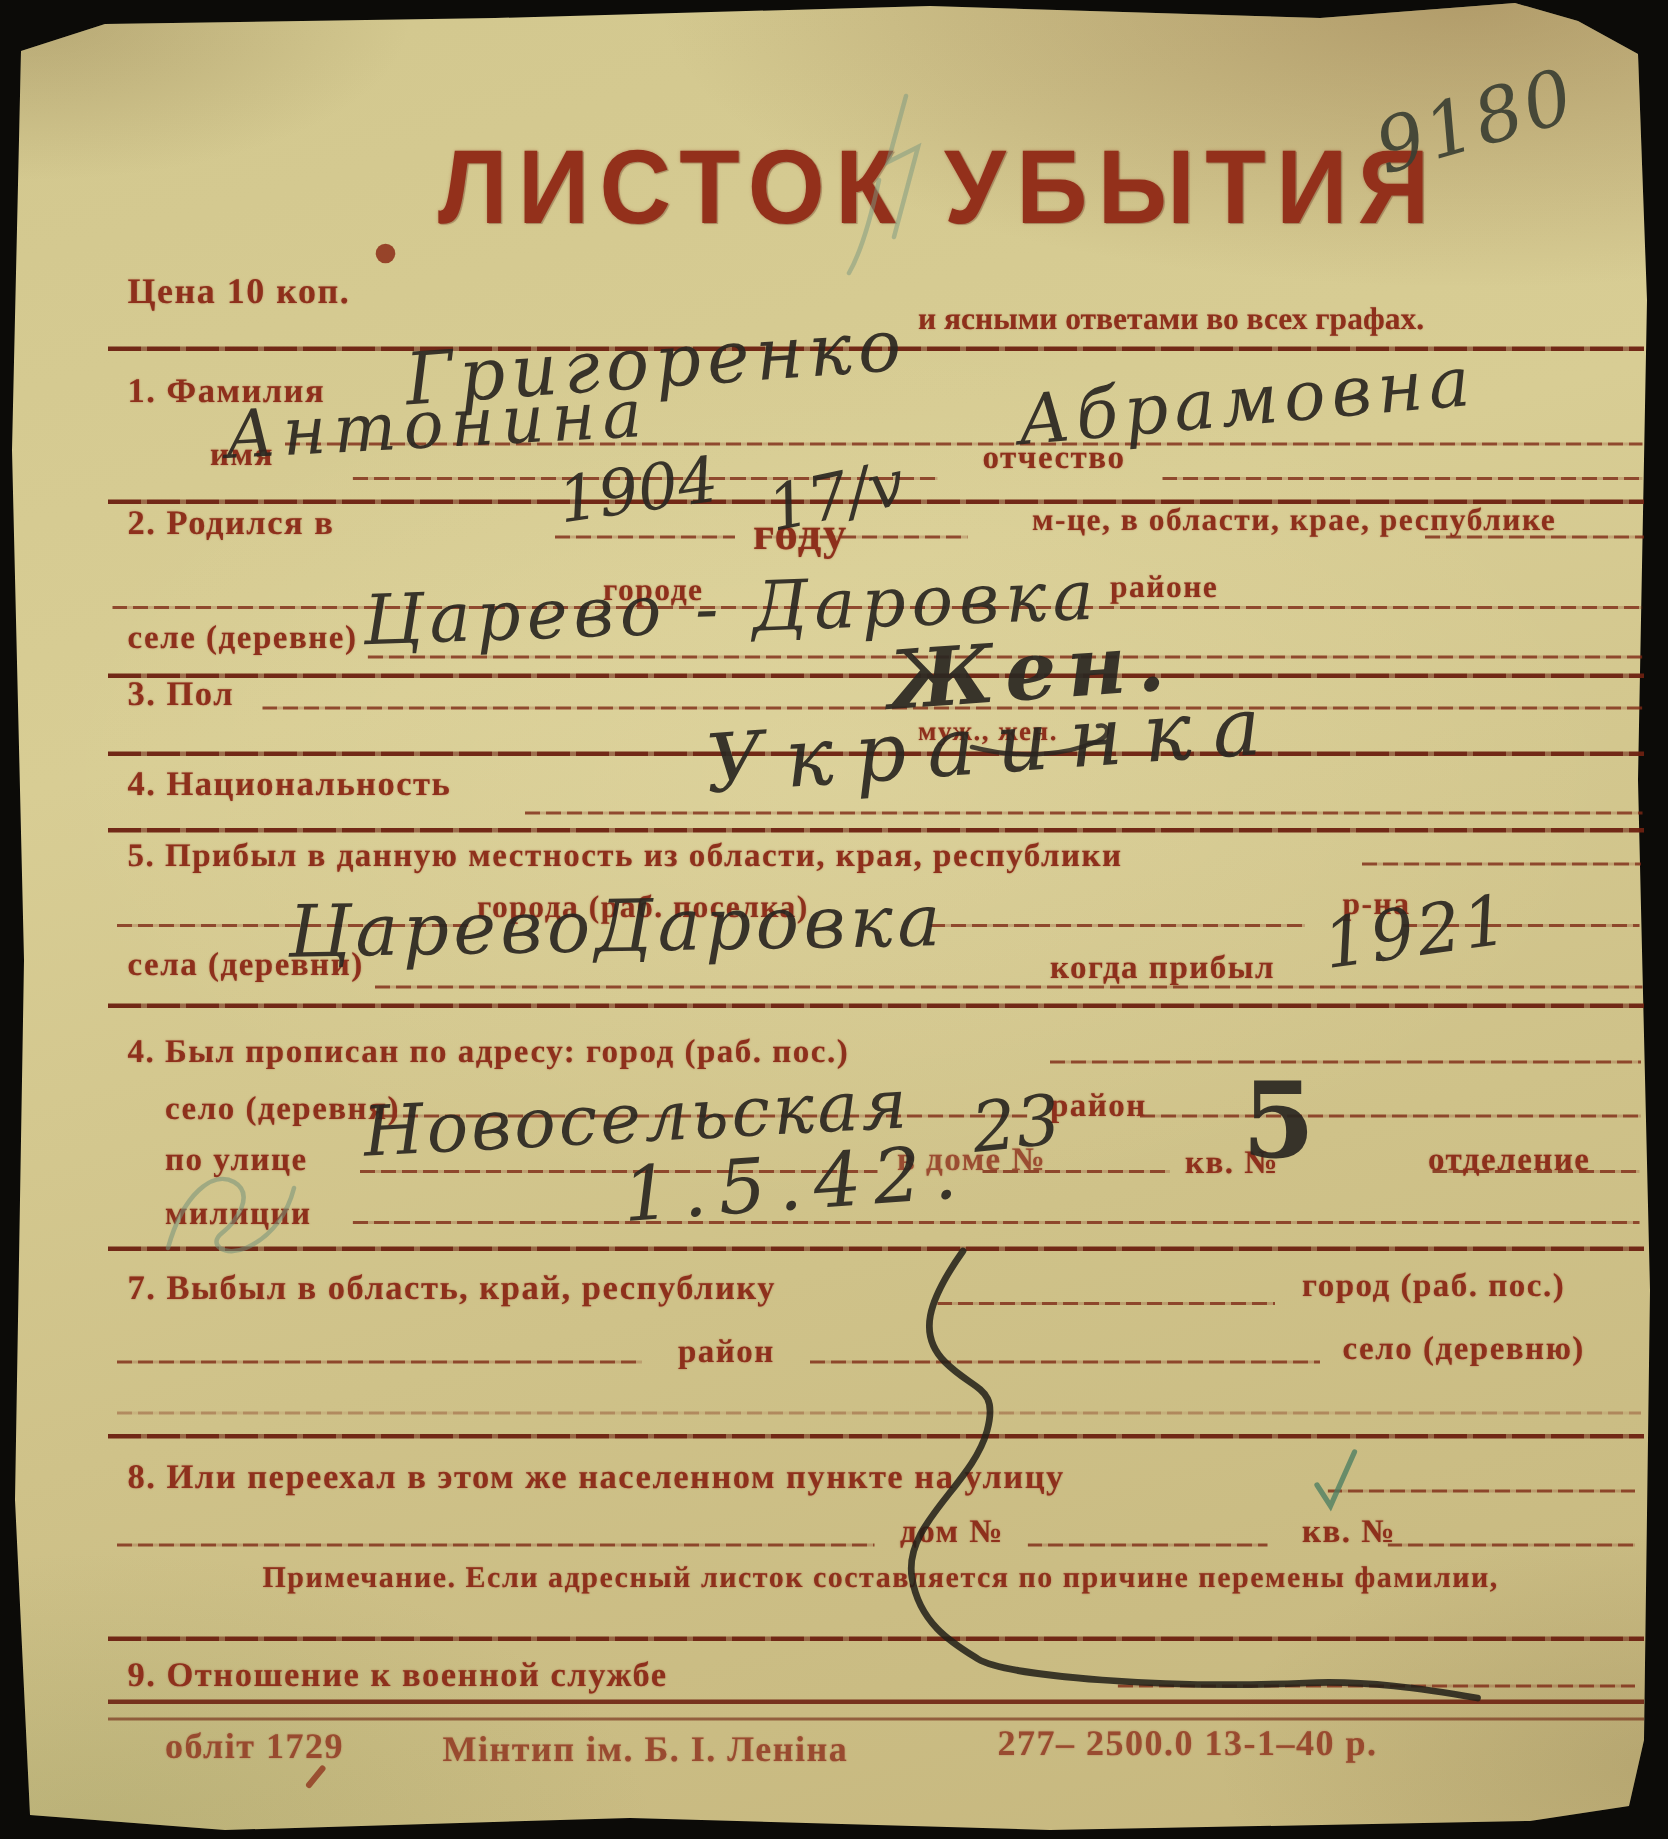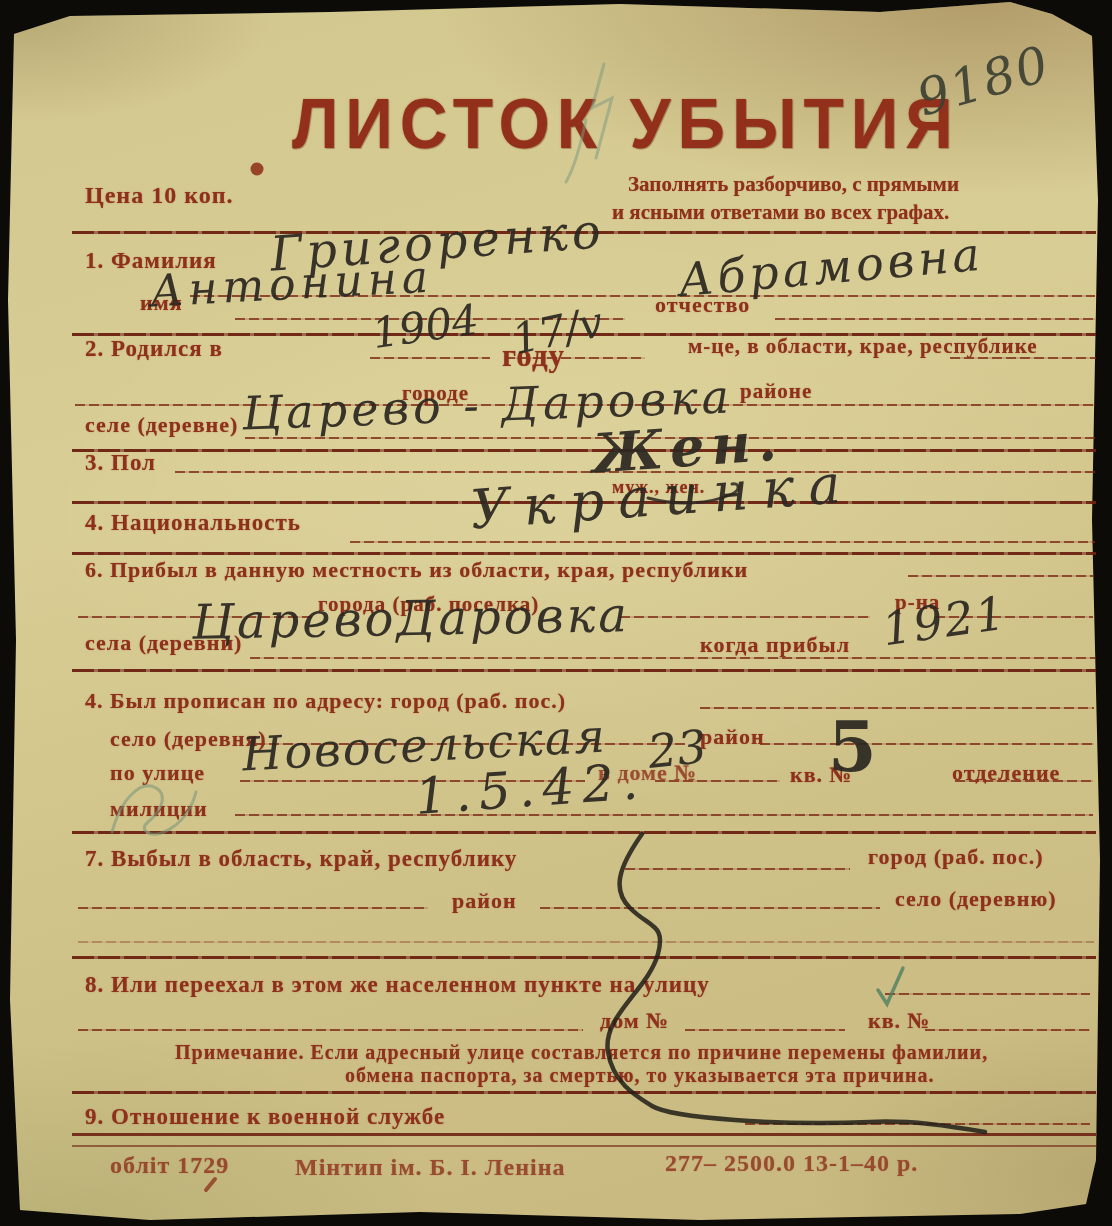--- a/index.html
+++ b/index.html
@@ -33,21 +33,20 @@
 </style>
 </head>
 <body>
 
 <div id="stage">
   <div id="paper"></div>
 
   <div class="abs title" style="left:292px;top:86px;font-size:66px;">ЛИСТОК УБЫТИЯ</div>
   <div class="abs hw" style="left:916px;top:56px;font-size:50px;transform:rotate(-16deg);letter-spacing:2px;color:#3c4033;">9180</div>
   <div class="abs print" style="left:85px;top:182px;font-size:24px;text-align:center;">Цена 10 коп.</div>
-  <div class="abs instr" style="left:628px;top:172px;">Заполнять разборчиво, с прямыми</div>
   <div class="abs instr" style="left:596px;top:200px;margin-left:16px;">и ясными ответами во всех графах.</div>
 
   <div class="abs rule thick" style="left:72px;top:231px;width:1024px;"></div>
   <div class="abs rule" style="left:190px;top:295px;width:905px;"></div>
   <div class="abs rule" style="left:235px;top:318px;width:390px;"></div>
   <div class="abs rule" style="left:775px;top:318px;width:320px;"></div>
   <div class="abs rule thick" style="left:72px;top:333px;width:1024px;"></div>
   <div class="abs rule" style="left:370px;top:357px;width:120px;"></div>
   <div class="abs rule" style="left:505px;top:357px;width:140px;"></div>
   <div class="abs rule" style="left:950px;top:357px;width:146px;"></div>
@@ -102,21 +101,21 @@
   <div class="abs print" style="left:85px;top:412px;font-size:22px;">селе (деревне)</div>
   <div class="abs hw" style="left:242px;top:382px;font-size:46px;letter-spacing:4px;transform:rotate(-2deg);">Царево - Даровка</div>
 
   <div class="abs print" style="left:85px;top:450px;font-size:23px;">3. Пол</div>
   <div class="abs hw" style="left:592px;top:420px;font-size:54px;letter-spacing:7px;font-weight:700;transform:rotate(-4deg);">Жен.</div>
   <div class="abs print" style="left:612px;top:477px;font-size:18px;">муж., жен.</div>
 
   <div class="abs print" style="left:85px;top:510px;font-size:23px;">4. Национальность</div>
   <div class="abs hw" style="left:470px;top:470px;font-size:54px;letter-spacing:14px;transform:rotate(-4deg);">Украинка</div>
 
-  <div class="abs print" style="left:85px;top:557px;font-size:22px;">6. Прибыл в данную местность из области, края, республики</div>
+  <div class="abs print" style="left:85px;top:557px;font-size:22px;">5. Прибыл в данную местность из области, края, республики</div>
   <div class="abs print" style="left:318px;top:592px;font-size:21px;">города (раб. поселка)</div>
   <div class="abs print" style="left:895px;top:590px;font-size:21px;">р-на</div>
   <div class="abs print" style="left:85px;top:630px;font-size:22px;">села (деревни)</div>
   <div class="abs hw" style="left:192px;top:594px;font-size:48px;letter-spacing:3px;transform:rotate(-1deg);">ЦаревоДаровка</div>
   <div class="abs print" style="left:700px;top:632px;font-size:22px;">когда прибыл</div>
   <div class="abs hw" style="left:882px;top:598px;font-size:46px;letter-spacing:2px;transform:rotate(-8deg);">1921</div>
 
   <div class="abs print" style="left:85px;top:688px;font-size:22px;">4. Был прописан по адресу: город (раб. пос.)</div>
   <div class="abs print" style="left:110px;top:726px;font-size:22px;">село (деревня)</div>
   <div class="abs print" style="left:700px;top:724px;font-size:22px;">район</div>
@@ -132,22 +131,21 @@
 
   <div class="abs print" style="left:85px;top:846px;font-size:23px;">7. Выбыл в область, край, республику</div>
   <div class="abs print" style="left:868px;top:844px;font-size:22px;">город (раб. пос.)</div>
   <div class="abs print" style="left:452px;top:888px;font-size:22px;">район</div>
   <div class="abs print" style="left:895px;top:886px;font-size:22px;">село (деревню)</div>
 
   <div class="abs print" style="left:85px;top:972px;font-size:23px;">8. Или переехал в этом же населенном пункте на улицу</div>
   <div class="abs print" style="left:600px;top:1008px;font-size:22px;">дом №</div>
   <div class="abs print" style="left:868px;top:1008px;font-size:22px;">кв. №</div>
 
-  <div class="abs print" style="left:175px;top:1041px;font-size:20px;">Примечание. Если адресный улице составляется по причине перемены фамилии,</div>
-  <div class="abs print" style="left:345px;top:1064px;font-size:20px;">обмена паспорта, за смертью, то указывается эта причина.</div>
+  <div class="abs print" style="left:175px;top:1041px;font-size:20px;">Примечание. Если адресный листок составляется по причине перемены фамилии,</div>
 
   <div class="abs print" style="left:85px;top:1104px;font-size:23px;">9. Отношение к военной службе</div>
 
   <div class="abs print faded" style="left:110px;top:1152px;font-size:24px;">обліт 1729</div>
   <div class="abs print faded" style="left:295px;top:1154px;font-size:24px;">Мінтип ім. Б. І. Леніна</div>
   <div class="abs print faded" style="left:665px;top:1150px;font-size:24px;">277– 2500.0 13-1–40 р.</div>
 
   <svg class="abs" style="left:0;top:0;" width="1112" height="1226" viewBox="0 0 1112 1226">
     <path d="M642 834 C 618 868, 612 890, 630 908 C 650 928, 666 924, 658 954 C 648 990, 602 1016, 608 1052 C 613 1083, 636 1096, 652 1106 C 672 1118, 780 1126, 870 1122 C 910 1120, 950 1126, 985 1132" stroke="#211e18" stroke-width="4.5" fill="none" opacity=".85" stroke-linecap="round"></path>
     <path d="M648 498 c 30 8 62 6 84 -4 c 10 -5 6 -12 0 -10" stroke="#2b2721" stroke-width="3" fill="none" opacity=".85" stroke-linecap="round"></path>

